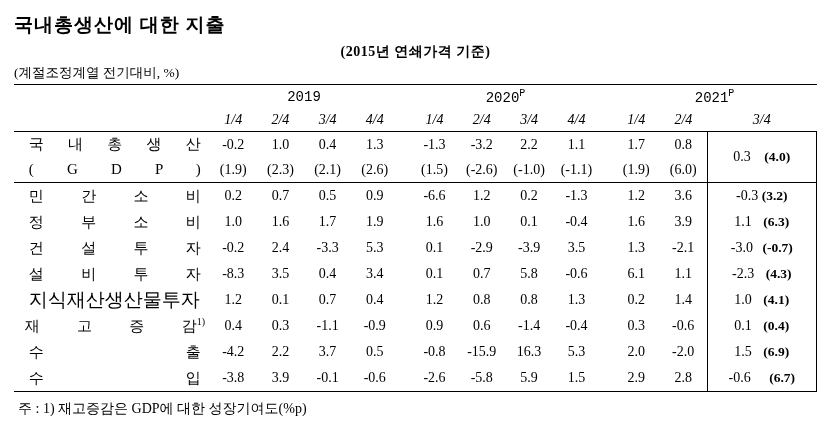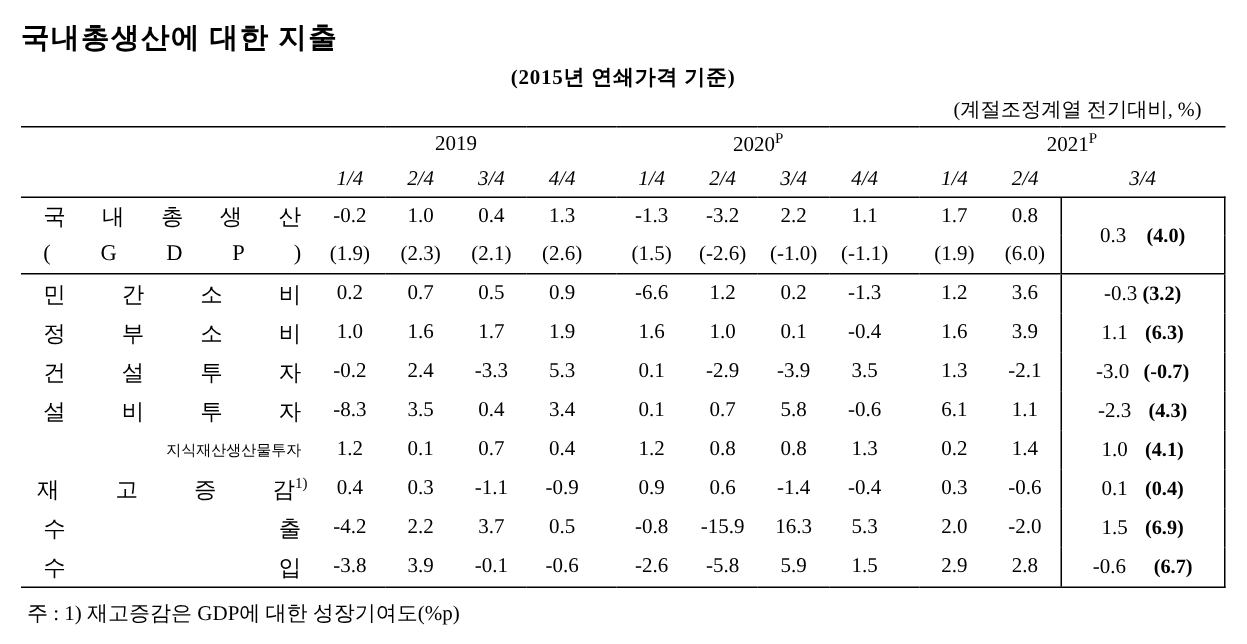--- a/index.html
+++ b/index.html
@@ -28,21 +28,21 @@
     margin-top: 4px;
   }
   .subtitle {
     text-align: center;
     font-size: 14px;
     font-weight: bold;
     margin-top: 5px;
     letter-spacing: 0.5px;
   }
   .unit {
-    text-align: right;
+    text-align: left;
     font-size: 13.5px;
     margin-top: 3px;
     padding-right: 16px;
   }
   table.main {
     width: 803px;
     border-collapse: collapse;
     margin-top: 2px;
     font-size: 14px;
   }
@@ -65,20 +65,21 @@
   }
   .hdr-year td {
     height: 23px;
   }
   .hdr-q td {
     height: 23px;
     font-style: italic;
   }
   .yr {
     font-size: 14.5px;
+    font-family: Liberation Mono, monospace;
   }
   .sup {
     font-size: 10px;
     vertical-align: super;
   }
   .rowlabel {
     text-align: left;
     padding-left: 6px !important;
     font-size: 15px;
     letter-spacing: 0px;
@@ -86,22 +87,22 @@
   .lbl-spread {
     display: inline-block;
     width: 172px;
     text-align: justify;
     text-align-last: justify;
     font-size: 15px;
   }
   .lbl-plain {
     display: inline-block;
     width: 172px;
-    font-size: 10px;
-    text-align: right;
+    font-size: 19px;
+    text-align: left;
   }
   .gdp-row td {
     height: 25px;
   }
   .body-row td {
     height: 26px;
   }
   .paren {
     font-size: 13.5px;
     font-weight: bold;

